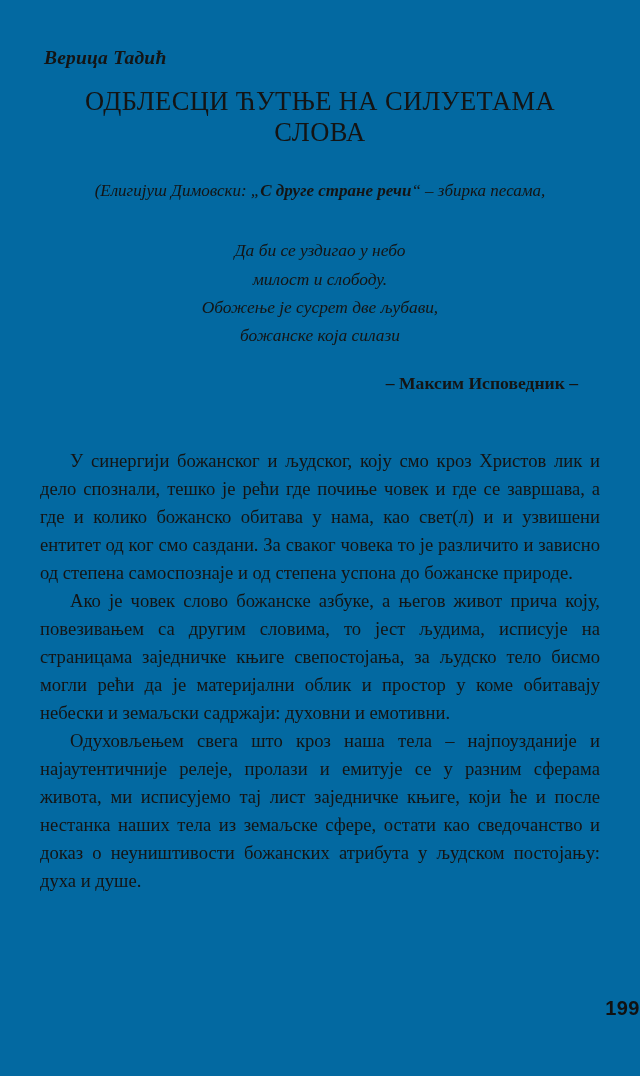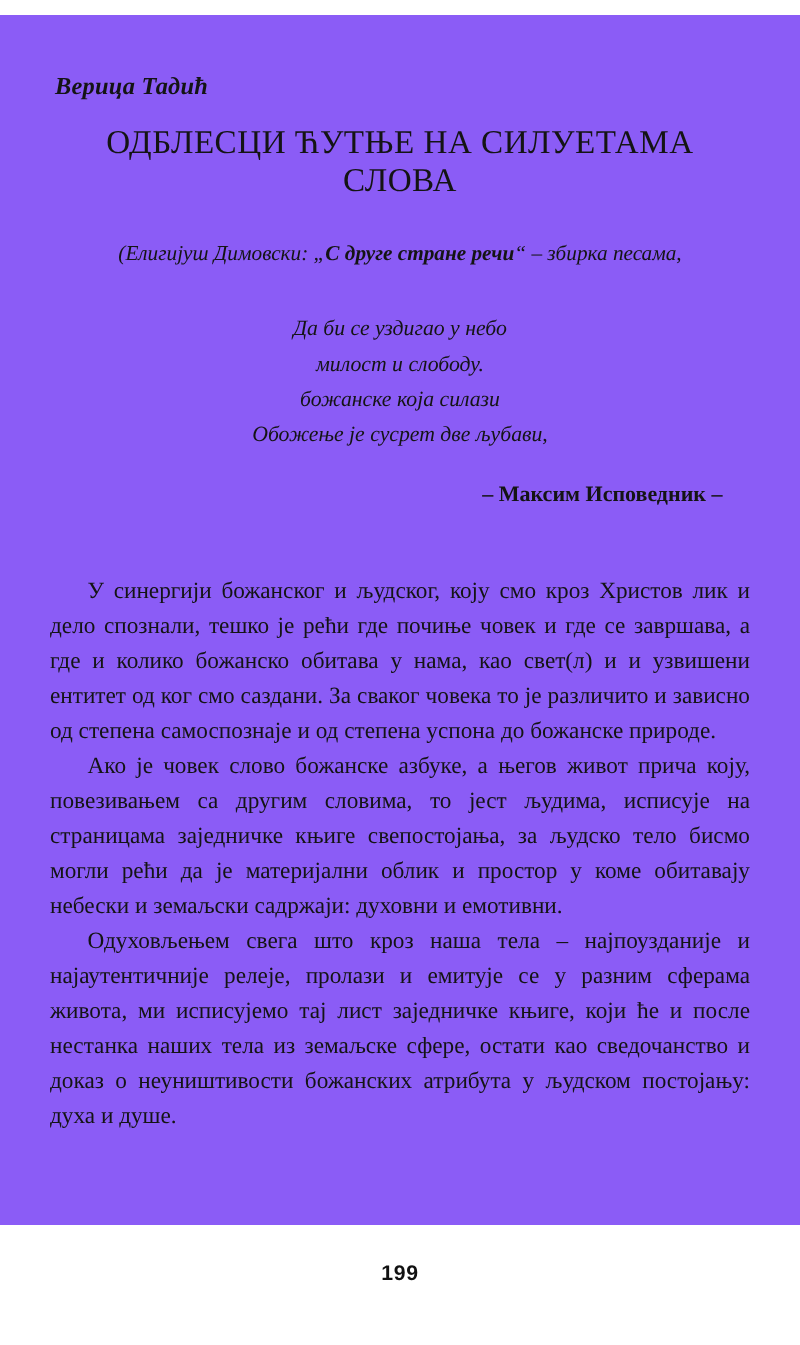--- a/index.html
+++ b/index.html
@@ -12,24 +12,24 @@
     height: 1076px;
     position: relative;
     overflow: hidden;
     font-family: "Liberation Serif", "DejaVu Serif", serif;
     color: #141414;
   }
 
   .page {
     position: absolute;
     left: 0;
-    top: 12px;
+    top: 0;
     width: 640px;
-    height: 968px;
-    background: #8b5cf6;
+    height: 1076px;
+    background: #0369a1;
     box-sizing: border-box;
   }
 
   .content {
     position: absolute;
     left: 40px;
     top: 0;
     width: 560px;
   }
 
@@ -105,24 +105,24 @@
     margin: 0;
     text-indent: 30px;
   }
 
   
   .folio {
     position: absolute;
     left: 0;
     right: 0;
     top: 997px;
-    text-align: center;
+    text-align: right;
     font-family: "Liberation Sans", "DejaVu Sans", sans-serif;
     font-weight: bold;
-    font-size: 17px;
+    font-size: 20px;
     letter-spacing: 0.5px;
     color: #111111;
   }
 </style>
 </head>
 <body>
 
 <div class="page">
   <div class="content">
 
@@ -133,22 +133,22 @@
       <span class="title-line">СЛОВА</span>
     </h1>
 
     <div class="subtitle">
       <span>(Елигијуш Димовски: „</span><span class="book-title">С друге стране речи</span><span>“ – збирка песама,</span>
     </div>
 
     <div class="epigraph">
       <span class="verse">Да би се уздигао у небо</span>
       <span class="verse">милост и слободу.</span>
+      <span class="verse">Обожење је сусрет две љубави,</span>
       <span class="verse">божанске која силази</span>
-      <span class="verse">Обожење је сусрет две љубави,</span>
     </div>
 
     <div class="epigraph-source">– Максим Исповедник –</div>
 
     <div class="body-text">
       <p>У синергији божанског и људског, коју смо кроз Христов лик и дело спознали, тешко је рећи где почиње човек и где се завршава, а где и колико божанско обитава у нама, као свет(л) и и узвишени  ентитет од ког смо саздани.  За сваког човека то је различито и зависно од степена самоспознаје и од степена успона до божанске природе.</p>
       <p>Ако је човек слово божанске азбуке, а његов живот прича коју, повезивањем са другим словима, то јест људима, исписује на страницама заједничке књиге свепостојања, за људско тело бисмо могли рећи да је  материјални облик и простор у коме обитавају небески и земаљски садржаји: духовни и емотивни.</p>
       <p>Одуховљењем свега што кроз наша тела – најпоузданије и најаутентичније релеје, пролази и емитује се у разним сферама живота, ми исписујемо тај лист заједничке књиге, који ће и после нестанка наших тела из земаљске сфере, остати као сведочанство и доказ о неуништивости божанских атрибута у људском постојању: духа и душе.</p>
     </div>
 

